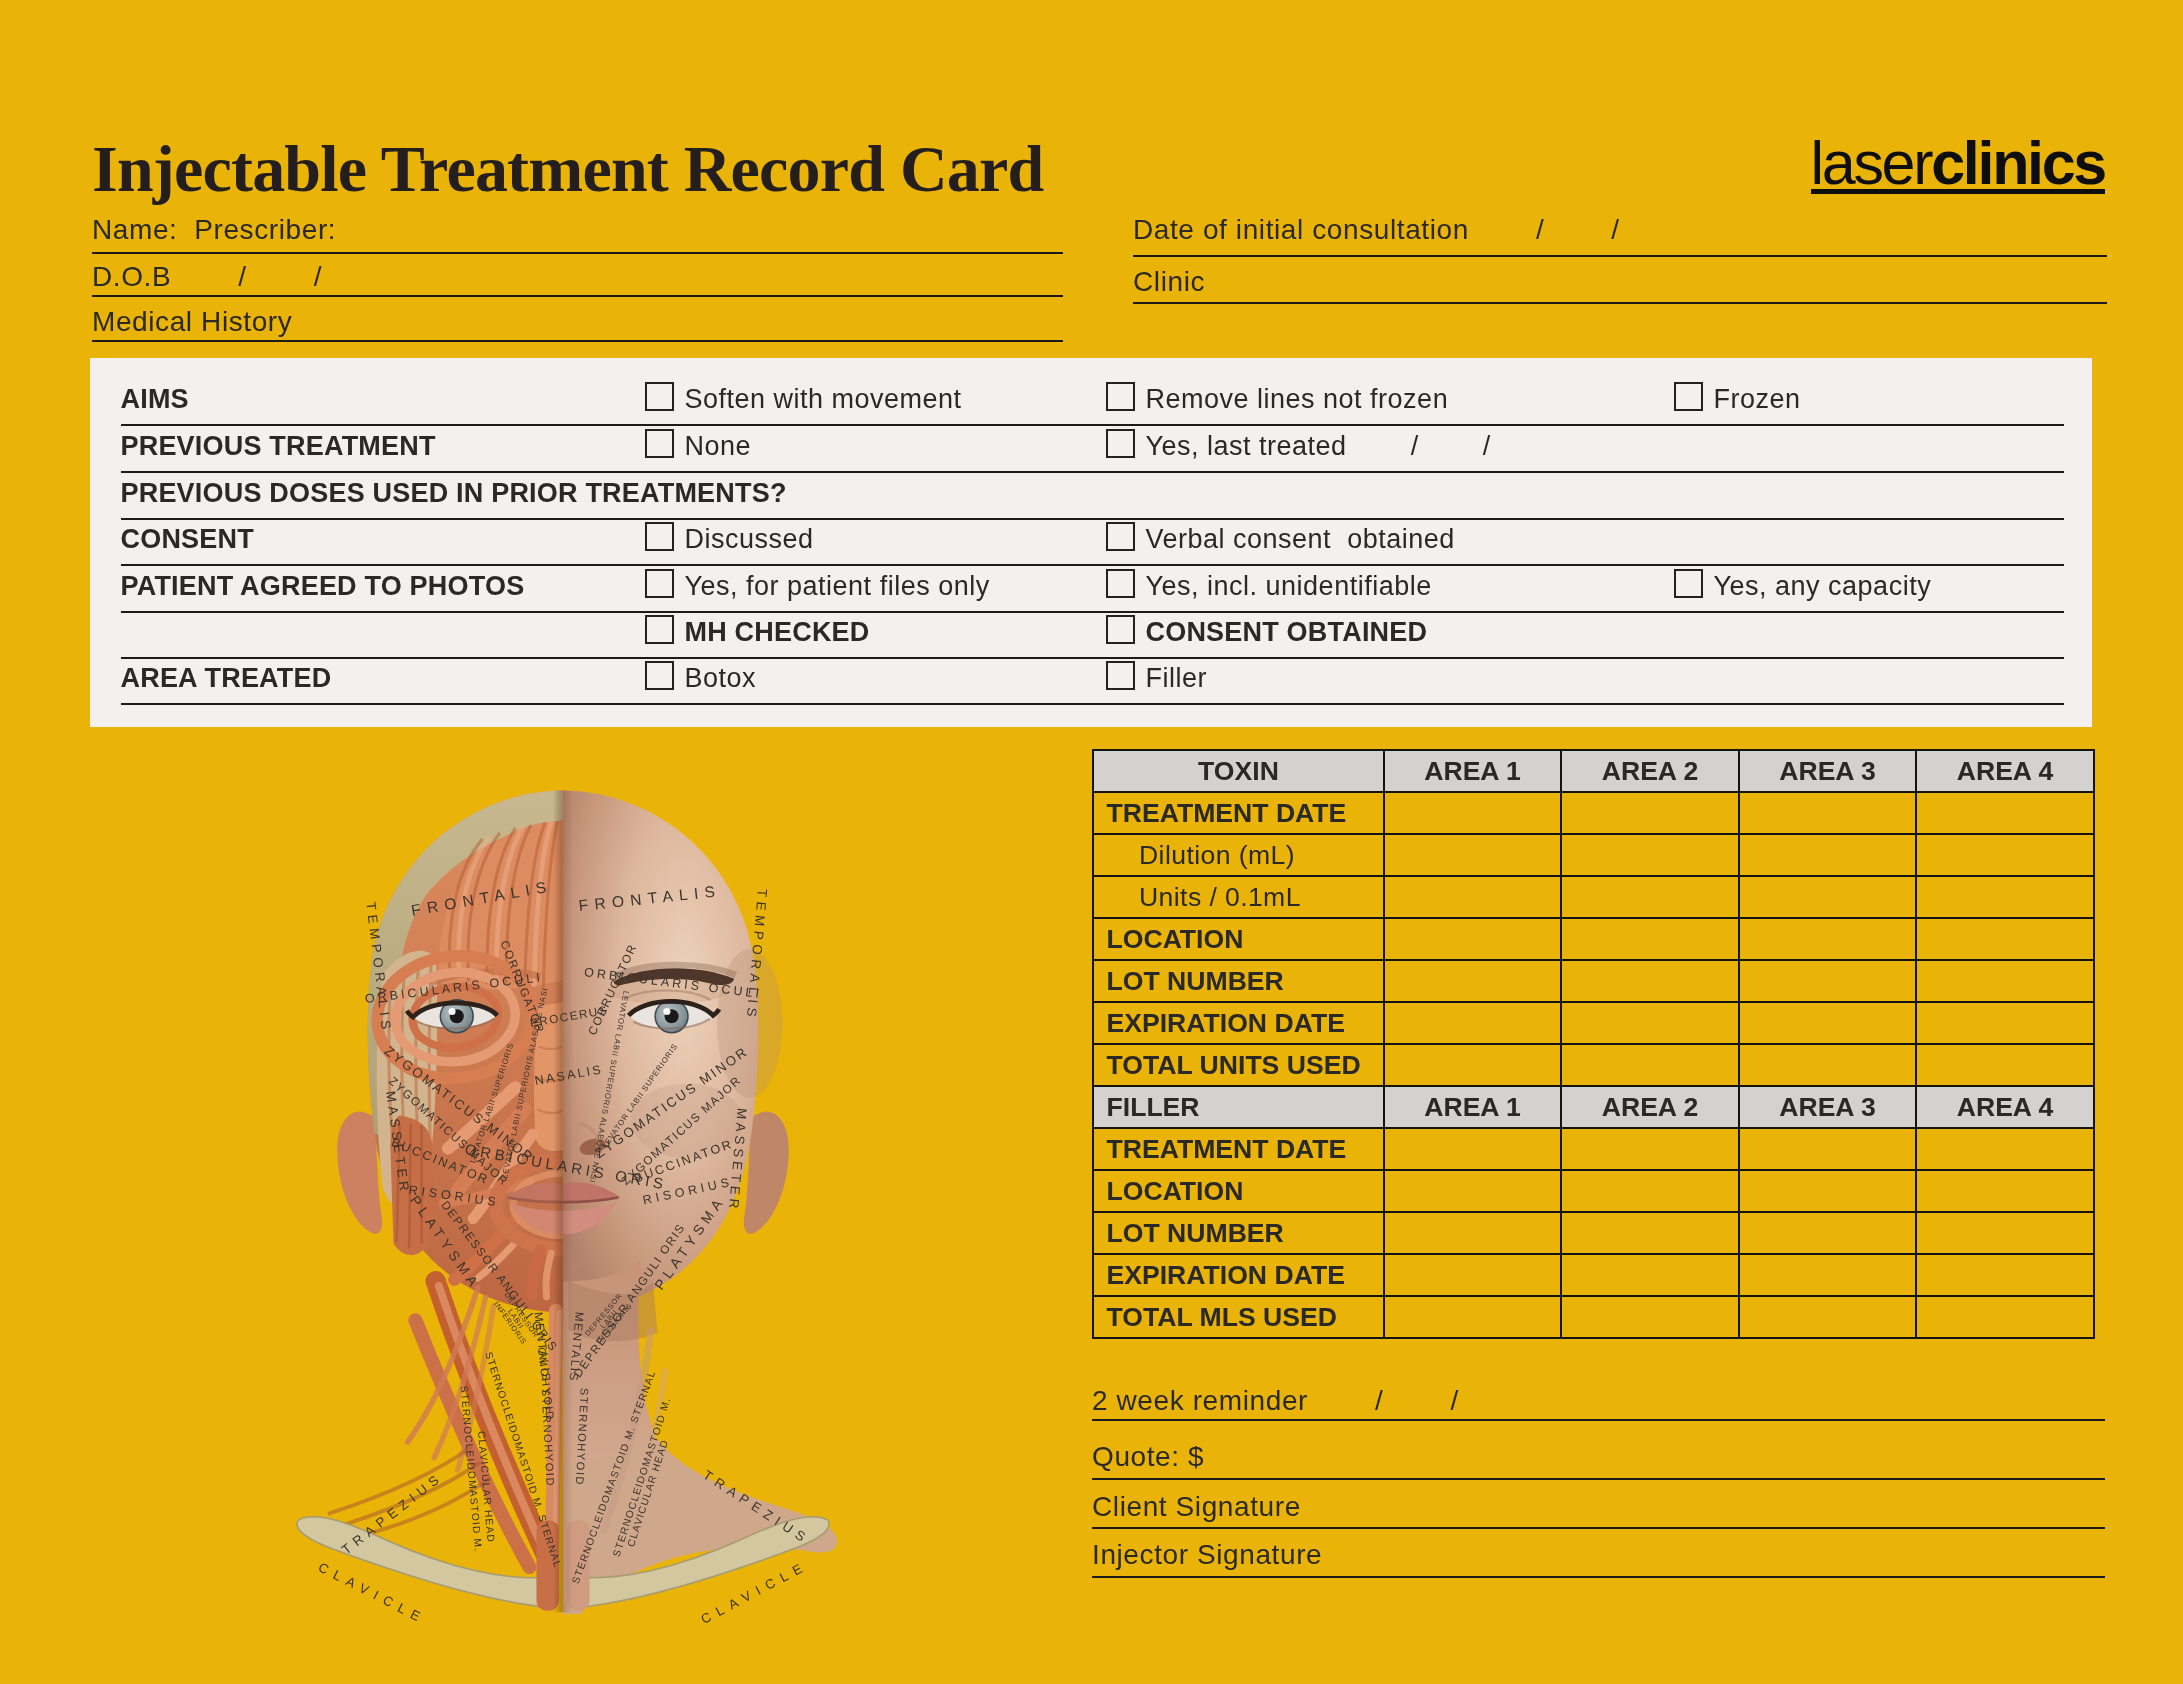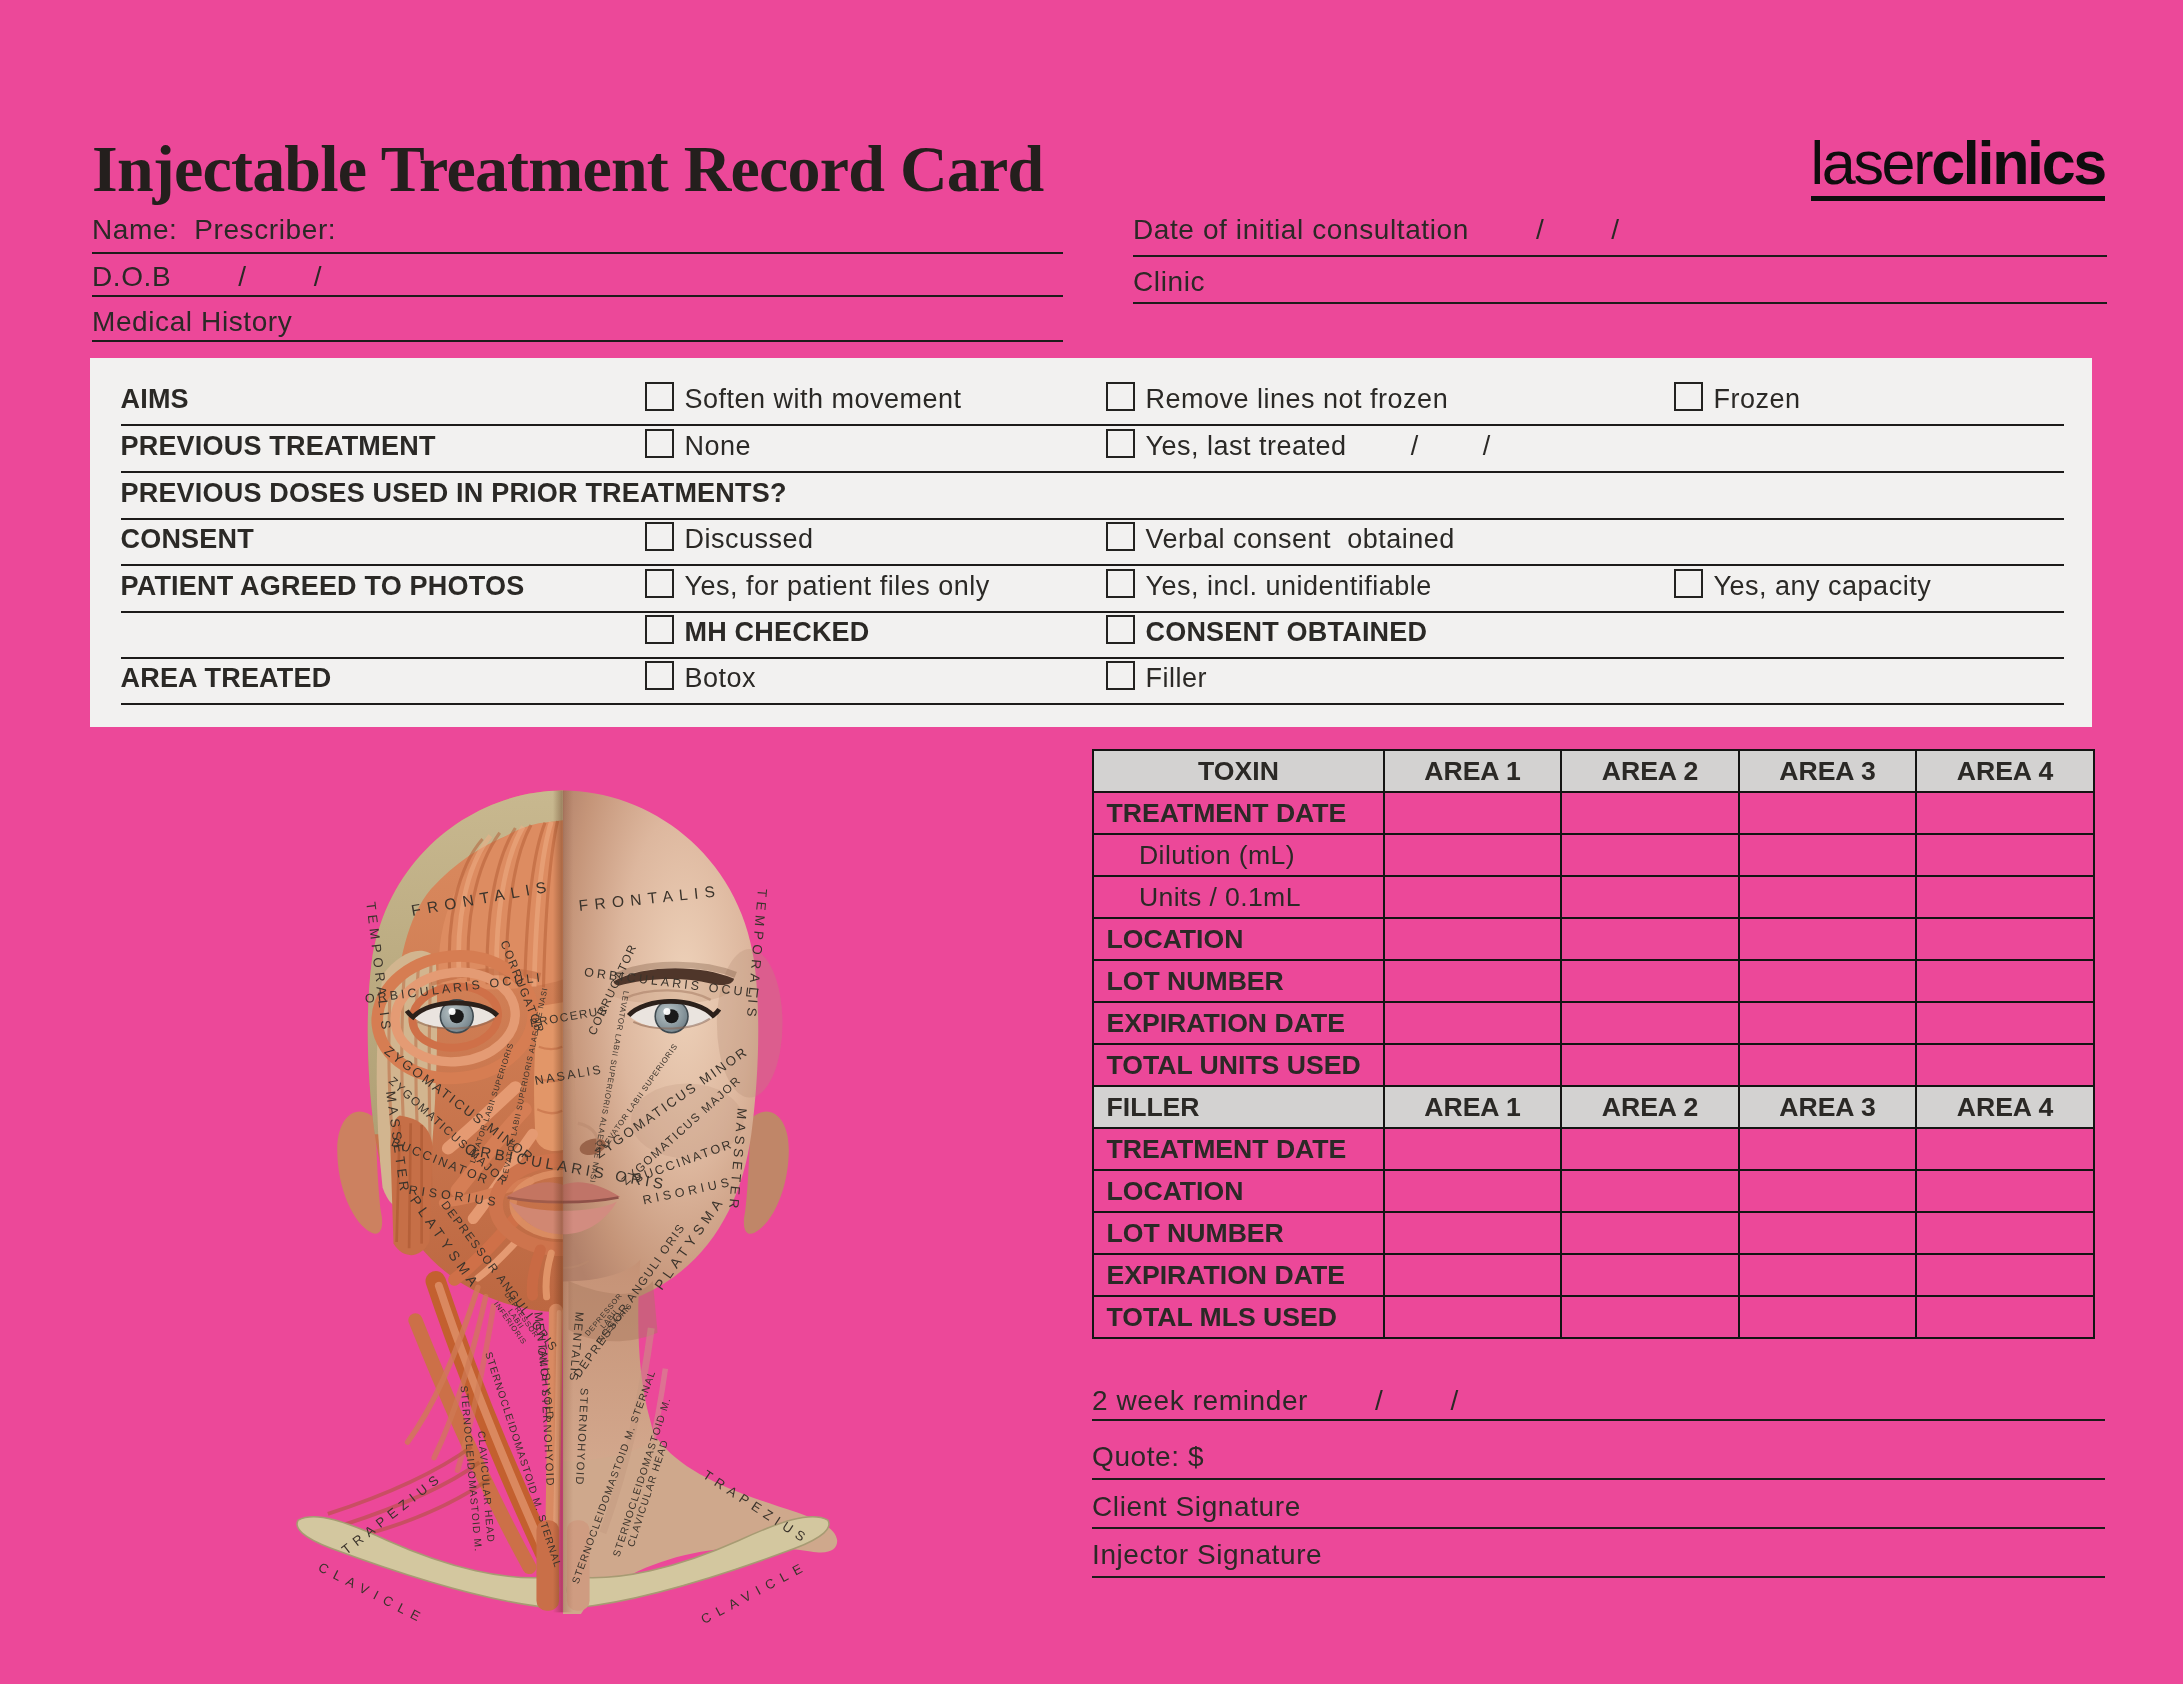--- a/index.html
+++ b/index.html
@@ -1,22 +1,22 @@
 <!DOCTYPE html>
 <html style="font-size:12.5px"><head>
 <meta charset="utf-8">
 <style>
   html,body{margin:0;padding:0;background:#ffffff;}
-  .page{position:relative;width:2183px;height:1685px;background:#ec4899;overflow:hidden;
+  .page{position:relative;width:2183px;height:1685px;background:#eab308;overflow:hidden;
         font-family:"Liberation Sans",sans-serif;color:#2b2926;}
   .hline{position:absolute;height:2.3px;background:#1d1b1a;}
   .fieldlabel{position:absolute;font-size:28px;font-weight:400;color:#2b2926;letter-spacing:0.6px;white-space:pre;}
   .title{position:absolute;left:92px;top:131px;font-family:"Liberation Serif",serif;
          font-size:66px;font-weight:700;color:#241f1d;letter-spacing:-0.8px;}
-  .logo{position:absolute;top:138px;right:78px;border-bottom:5.5px solid #0e0e0e;padding-bottom:8px;
+  .logo{position:absolute;top:138px;right:78px;border-bottom:5.5px solid #0e0e0e;padding-bottom:1px;
         font-size:61px;line-height:0.82;letter-spacing:-2.3px;color:#0e0e0e;white-space:nowrap;}
   .logo .lt{font-weight:400;}
   .logo .bd{font-weight:700;}
   
   .panel{position:absolute;left:90px;top:358px;width:2002px;height:369px;background:#f2f1f0;}
   .prow{position:relative;margin-left:30.5px;width:1943px;border-bottom:2.3px solid #1d1b1a;}
   .prow .rlabel{position:absolute;left:0;bottom:9.4px;font-weight:700;font-size:27px;letter-spacing:0.2px;white-space:pre;}
   .opt{position:absolute;bottom:9.4px;font-size:27px;font-weight:400;letter-spacing:0.5px;white-space:pre;}
   .opt.bold{font-weight:700;letter-spacing:0.2px;}
   .cbx{display:inline-block;width:25px;height:25px;border:2.3px solid #232220;background:transparent;

